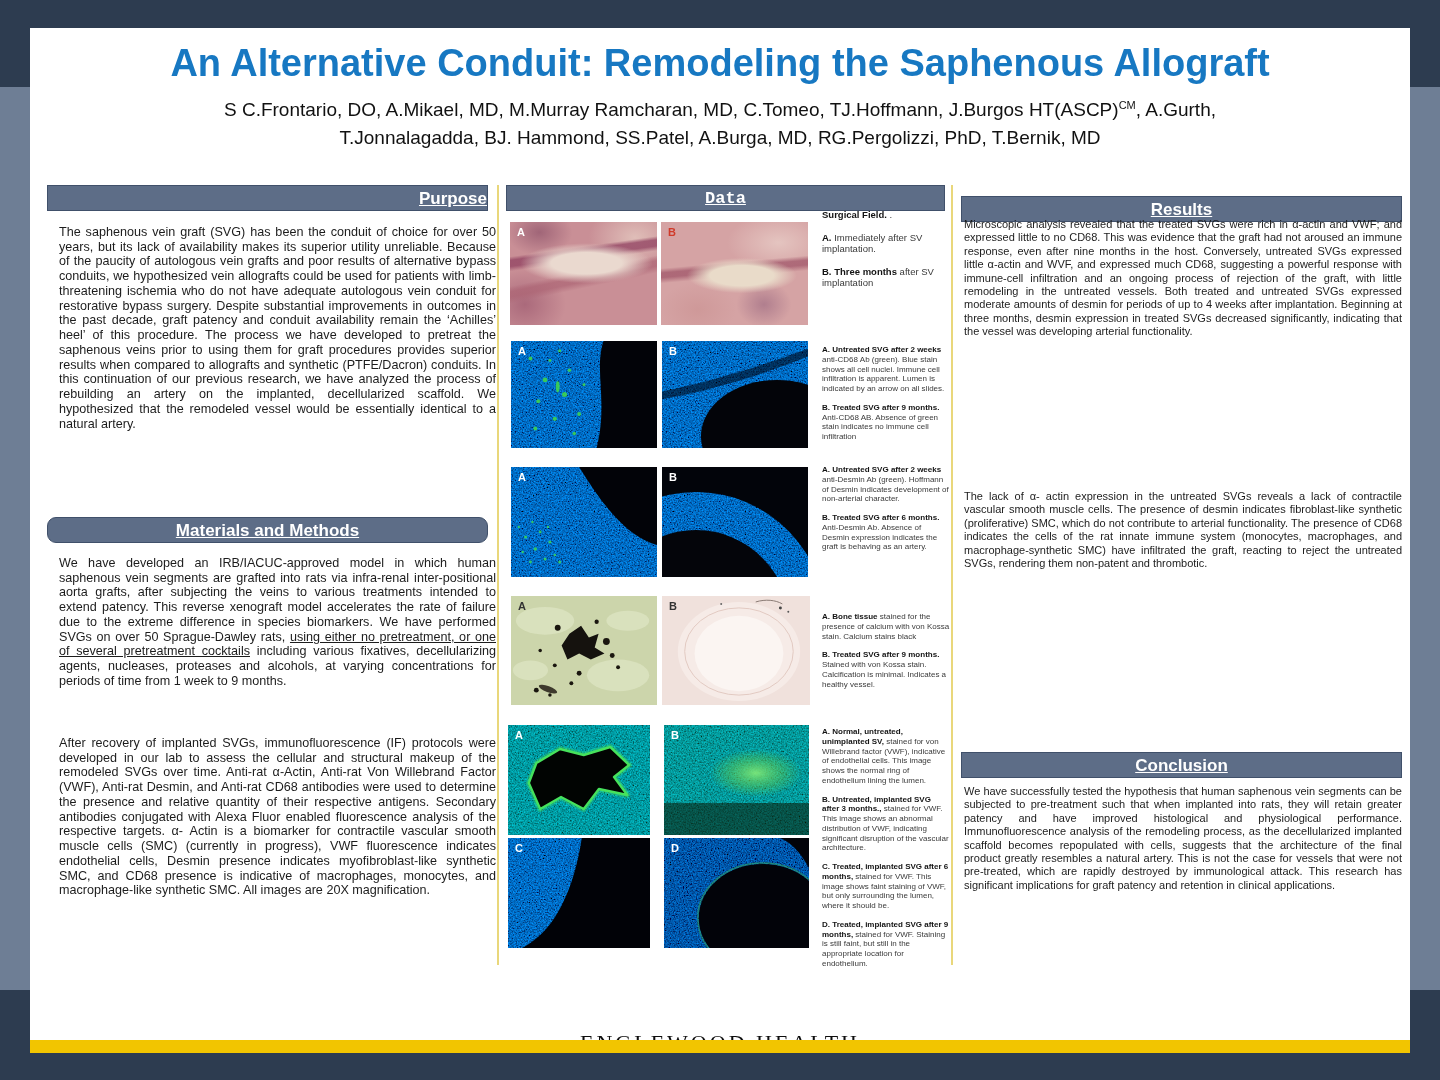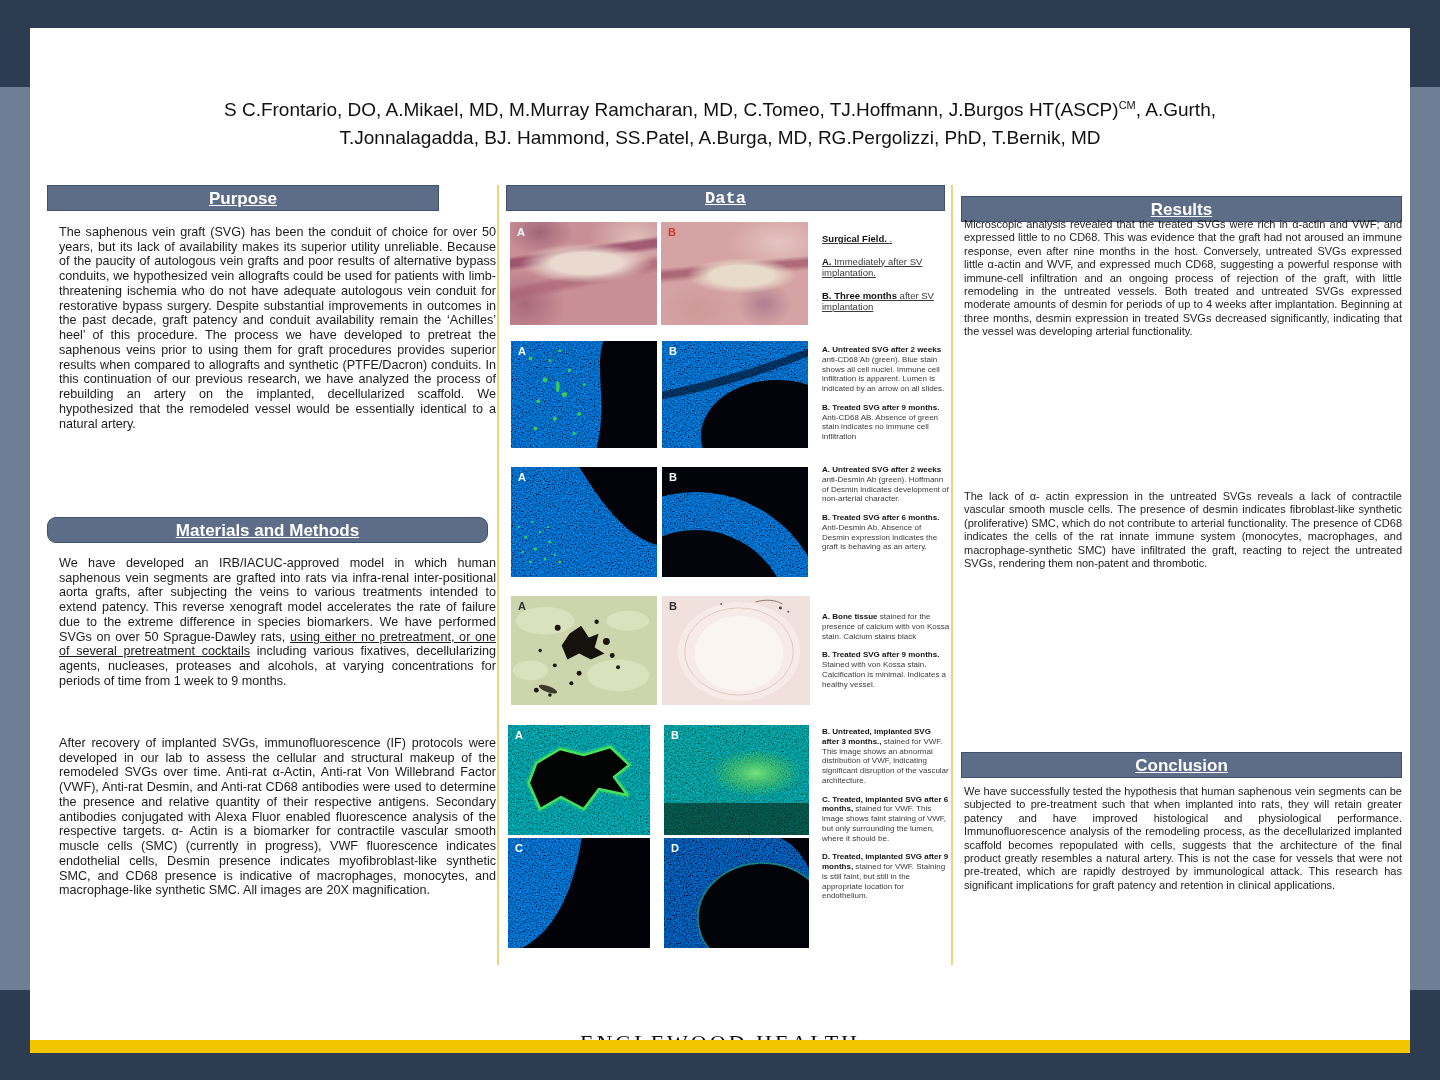--- a/index.html
+++ b/index.html
@@ -88,44 +88,45 @@
     </radialGradient>
   </defs>
 </svg>
 
 <div id="frame">
   <div class="side left"></div>
   <div class="side right"></div>
 
   <div id="poster">
 
+    <h1 class="title">An Alternative Conduit:  Remodeling the Saphenous Allograft</h1>
     <p class="authors">
       <span>S C.Frontario, DO, A.Mikael, MD, M.Murray Ramcharan, MD, C.Tomeo, TJ.Hoffmann, J.Burgos HT(ASCP)</span><sup>CM</sup><span>, A.Gurth,</span><br>
       <span>T.Jonnalagadda, BJ. Hammond, SS.Patel, A.Burga, MD, RG.Pergolizzi, PhD, T.Bernik, MD</span>
     </p>
 
     <div class="vsep" style="left:467px;"></div>
     <div class="vsep" style="left:921px;"></div>
 
-    <div class="bar" style="left:17px;top:157px;width:392px;">Purpose</div>
+    <div class="bar" style="left:17px;top:157px;width:441px;text-align:right;">Purpose</div>
     <p class="body-l" style="left:21px;top:189px;">The saphenous vein graft (SVG) has been the conduit of choice for over 50 years, but its lack of availability makes its superior utility unreliable. Because of the paucity of autologous vein grafts and poor results of alternative bypass conduits, we hypothesized vein allografts could be used for patients with limb-threatening ischemia who do not have adequate autologous vein conduit for restorative bypass surgery.   Despite substantial improvements in outcomes in the past decade, graft patency and conduit availability remain the ‘Achilles’ heel’ of this procedure.  The process we have developed to pretreat the saphenous veins prior to using them for graft procedures provides superior results when compared to allografts and synthetic (PTFE/Dacron) conduits.  In this continuation of our previous research, we have analyzed the process of rebuilding an artery on the implanted, decellularized scaffold.  We hypothesized that the remodeled vessel would be essentially identical to a natural artery.</p>
 
     <div class="bar" style="left:17px;top:489px;width:441px;border-radius:9px;">Materials and Methods</div>
     <p class="body-l" style="left:21px;top:520px;"><span>We have developed an IRB/IACUC-approved model in which human saphenous vein segments are grafted into rats via infra-renal inter-positional aorta grafts, after subjecting the veins to various treatments intended to extend patency.  This reverse xenograft model accelerates the rate of failure due to the extreme difference in species biomarkers.  We have performed SVGs on over 50 Sprague-Dawley rats, </span><span class="u">using either no pretreatment, or one of several pretreatment cocktails</span><span> including various fixatives, decellularizing agents, nucleases, proteases and alcohols, at varying concentrations for periods of time from 1 week to 9 months.</span></p>
     <p class="body-l" style="left:21px;top:700px;">After recovery of implanted SVGs, immunofluorescence (IF) protocols were developed in our lab to assess the cellular and structural makeup of the remodeled SVGs over time.  Anti-rat α-Actin, Anti-rat Von Willebrand Factor (VWF), Anti-rat Desmin, and Anti-rat CD68 antibodies were used to determine the presence and relative quantity of their respective antigens. Secondary antibodies conjugated with Alexa Fluor enabled fluorescence analysis of the respective targets. α- Actin is a biomarker for contractile vascular smooth muscle cells (SMC) (currently in progress), VWF fluorescence indicates endothelial cells, Desmin presence indicates myofibroblast-like synthetic SMC, and CD68 presence is indicative of macrophages, monocytes, and macrophage-like synthetic SMC. All images are 20X magnification.</p>
 
     <div class="bar" style="left:476px;top:157px;width:439px;font-family:Liberation Mono, monospace;">Data</div>
 
     <div class="panel photo photoA" style="left:480px;top:194px;width:147px;height:103px;">
       <span class="plabel">A</span>
     </div>
     <div class="panel photo photoB" style="left:631px;top:194px;width:147px;height:103px;">
       <span class="plabel red">B</span>
     </div>
-    <div class="cap big" style="top:205px;text-decoration:underline;">
+    <div class="cap big" style="top:181px;">
       <p><b>Surgical Field. </b><span> .</span></p>
       <p><b>A.</b><span>  Immediately after SV implantation.</span></p>
       <p><b>B. Three months</b><span>  after SV implantation</span></p>
     </div>
 
     <div class="panel" style="left:481px;top:313px;width:146px;height:107px;">
       <svg viewBox="0 0 150 110" preserveAspectRatio="none">
         <rect width="150" height="110" fill="#020308"></rect>
         <path d="M0,0 L95,0 C85,30 100,62 88,110 L0,110 Z" fill="#000" filter="url(#nBlue)"></path>
         <g fill="#3fd44f" opacity="0.9">
@@ -269,20 +270,21 @@
       <svg viewBox="0 0 150 110" preserveAspectRatio="none">
         <rect width="150" height="110" fill="#020308"></rect>
         <rect width="150" height="110" fill="#000" filter="url(#nBlueDim)"></rect>
         <ellipse cx="102" cy="80" rx="66" ry="54" fill="#020309"></ellipse>
         <ellipse cx="102" cy="80" rx="67" ry="55" fill="none" stroke="#39b24a" stroke-width="1.5" opacity="0.5"></ellipse>
         <path d="M120,0 L150,0 L150,30 C140,12 130,4 120,0 Z" fill="#020309"></path>
       </svg>
       <span class="plabel">D</span>
     </div>
     <div class="cap" style="top:699px;">
+      <p><b>A. Normal, untreated, unimplanted SV,</b><span> stained for von Willebrand factor (VWF), indicative of endothelial cells. This image shows the normal ring of endothelium lining the lumen.</span></p>
       <p><b>B. Untreated, implanted SVG after 3 months.,</b><span> stained for VWF.  This image shows an abnormal distribution of VWF, indicating significant disruption of the vascular architecture.</span></p>
       <p><b>C. Treated, implanted SVG after 6 months,</b><span> stained for VWF. This image shows faint staining of VWF, but only surrounding the lumen, where it should be.</span></p>
       <p><b>D. Treated, implanted SVG after 9 months,</b><span> stained for VWF.  Staining is still faint, but still in the appropriate location for endothelium.</span></p>
     </div>
 
     <div class="bar" style="left:931px;top:168px;width:441px;">Results</div>
     <p class="body-r" style="left:934px;top:190px;">Microscopic analysis revealed that the treated SVGs were rich in α-actin and VWF; and expressed little to no CD68.  This was evidence that the graft had not aroused an immune response, even after nine months in the  host.  Conversely, untreated SVGs  expressed little α-actin and WVF, and expressed much CD68, suggesting a powerful response with immune-cell infiltration and an ongoing process of rejection of the graft,  with little remodeling in the untreated vessels. Both treated and untreated SVGs expressed moderate amounts of desmin for periods of up to 4 weeks after implantation. Beginning at three months, desmin expression in treated SVGs decreased significantly, indicating that the vessel was developing arterial functionality.</p>
     <p class="body-r" style="left:934px;top:462px;">The lack of α- actin expression in the untreated SVGs reveals a lack of contractile vascular smooth muscle cells. The presence of desmin indicates fibroblast-like synthetic (proliferative) SMC, which do not contribute to arterial functionality. The presence of CD68 indicates the cells of the rat innate immune system (monocytes, macrophages, and macrophage-synthetic SMC) have infiltrated the graft, reacting to  reject the untreated SVGs, rendering them non-patent and thrombotic.</p>
 
     <div class="bar" style="left:931px;top:724px;width:441px;">Conclusion</div>

